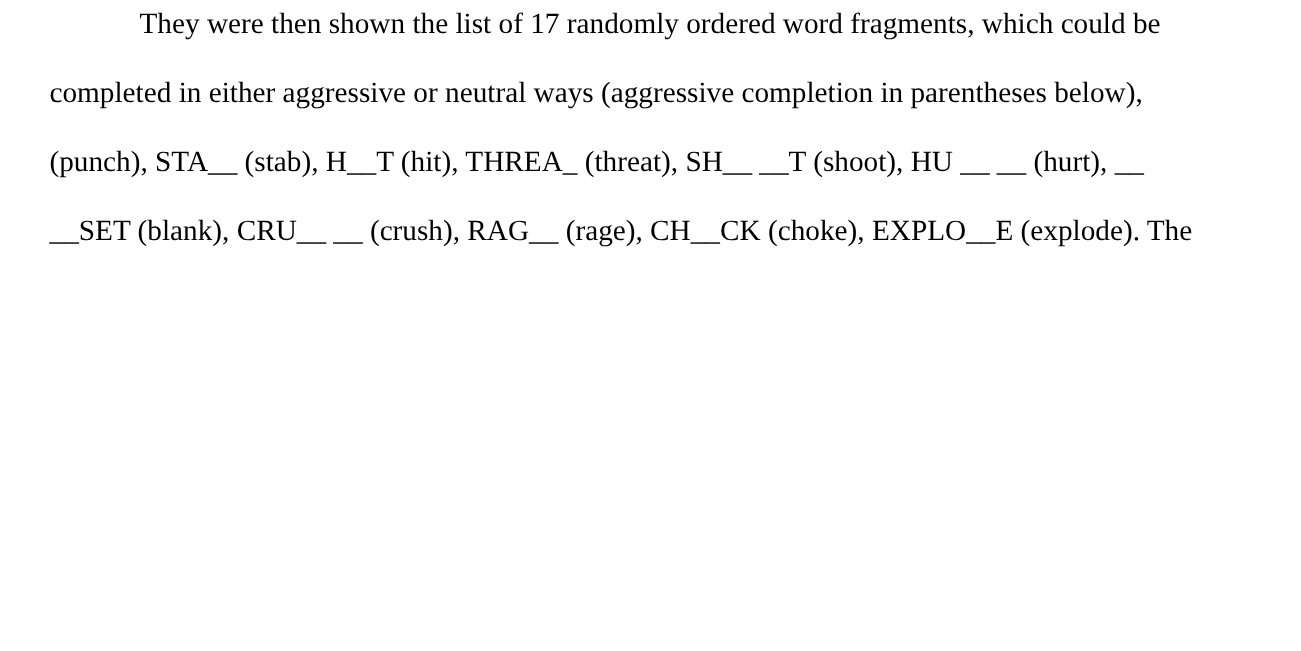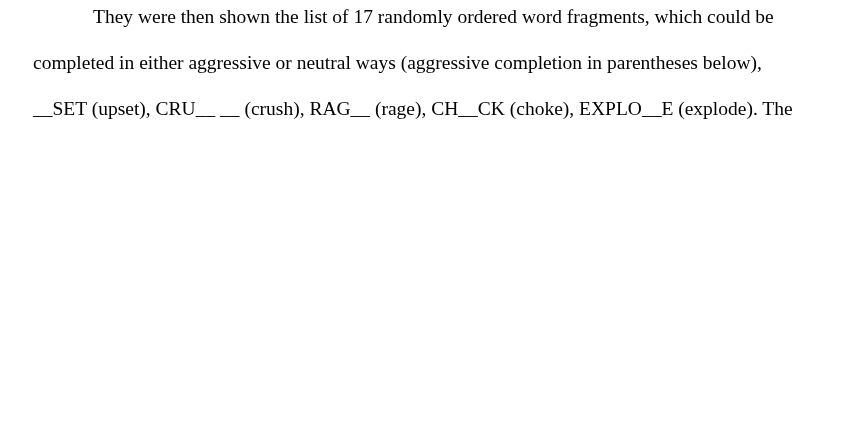--- a/index.html
+++ b/index.html
@@ -41,19 +41,20 @@
 <div class="page">
   <div class="para">
 
     <div class="line first-line"><span>They were then shown the list of 17 randomly ordered word fragments, which could be</span></div>
 
     <div class="line"><span>completed in either aggressive or neutral ways (aggressive completion in parentheses below),</span></div>
 
 
 
 
+    <div class="line"><span>(punch), STA__ (stab), H__T (hit), THREA_ (threat), SH__ __T (shoot), HU __ __ (hurt), __</span></div>
 
-    <div class="line"><span>__SET (upset), CRU__ __ (crush), RAG__ (rage), CH__CK (choke), EXPLO__E (explode). The</span></div>
+    <div class="line"><span>__SET (blank), CRU__ __ (crush), RAG__ (rage), CH__CK (choke), EXPLO__E (explode). The</span></div>
 
 
 
   </div>
 </div>
 
 </body></html>

